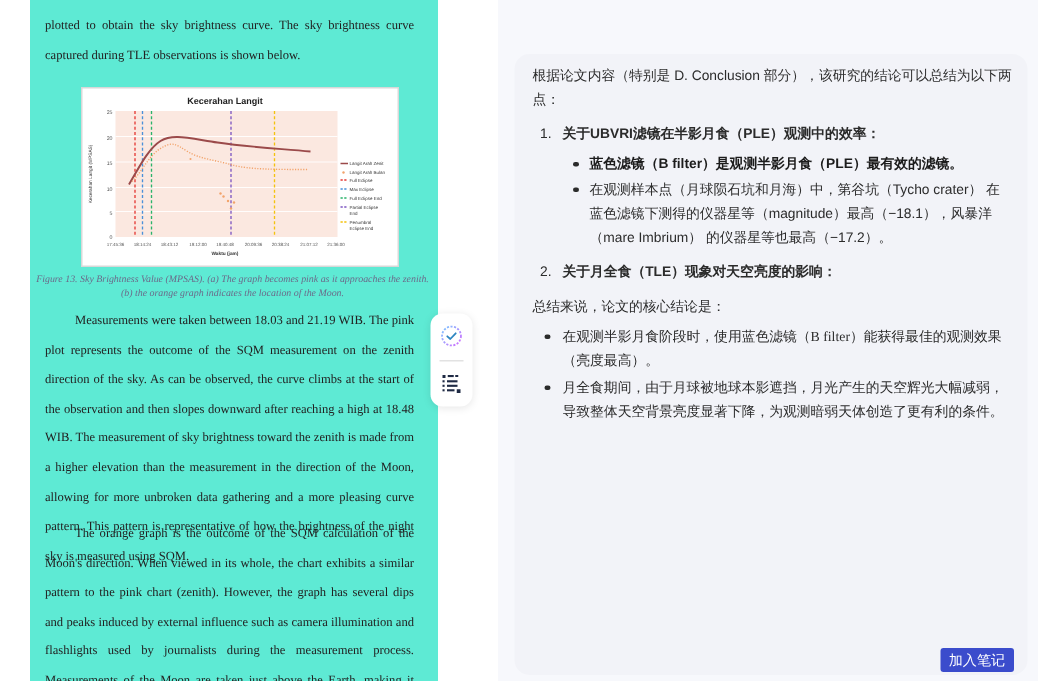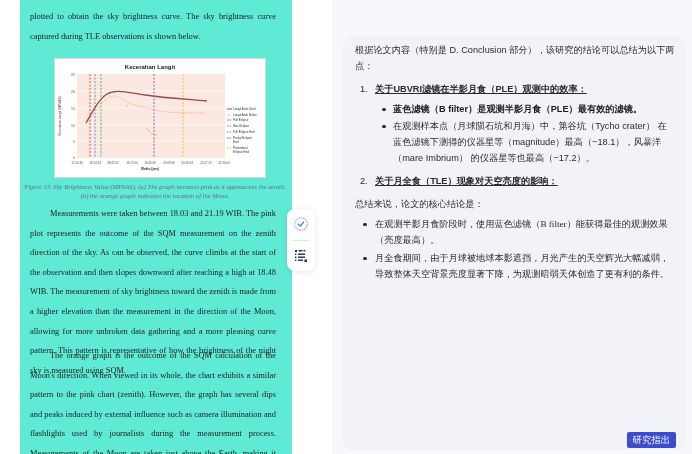--- a/index.html
+++ b/index.html
@@ -61,21 +61,21 @@
   .answer {
     position: absolute; left: 343px; top: 36px; width: 342px; height: 414px;
     background: #f2f3f8; border-radius: 10px; padding: 6px 10px 0 12px;
     font-size: 9.2px; color: #2b2b2b; line-height: 16px;
   }
   .answer b, .answer .strong { font-weight: bold; color: #1c1c1c; }
   .intro { margin-bottom: 7px; }
   ol.points { list-style: none; }
   ol.points > li { position: relative; padding-left: 20px; margin-bottom: 7px; }
   ol.points > li > .num { position: absolute; left: 5px; top: 0; }
-  ol.points > li > .head { font-weight: bold; margin-bottom: 4px; text-decoration: underline; }
+  ol.points > li > .head { font-weight: bold; margin-bottom: 4px; }
   ul.bullets { list-style: none; padding-left: 18px; }
   ul.bullets > li { position: relative; margin-bottom: 1px; }
   ul.bullets > li::before {
     content: ""; position: absolute; left: -11px; top: 6.5px; width: 3.5px; height: 3.5px;
     border-radius: 50%; background: #2b2b2b;
   }
   .summary-head { margin-top: 2px; margin-bottom: 4px; }
   ul.summary { list-style: none; padding-left: 20px; }
   ul.summary > li { position: relative; margin-bottom: 2px; font-family: Liberation Serif, serif; }
   ul.summary > li::before {
@@ -233,14 +233,14 @@
       <div class="head">关于月全食（TLE）现象对天空亮度的影响：</div>
     </li>
   </ol>
 
   <div class="summary-head">总结来说，论文的核心结论是：</div>
   <ul class="summary">
     <li>在观测半影月食阶段时，使用蓝色滤镜（B filter）能获得最佳的观测效果（亮度最高）。</li>
     <li>月全食期间，由于月球被地球本影遮挡，月光产生的天空辉光大幅减弱，导致整体天空背景亮度显著下降，为观测暗弱天体创造了更有利的条件。</li>
   </ul>
 
-  <div class="add-note">研究指出</div>
+  <div class="add-note">加入笔记</div>
 </div>
 
 </body></html>

